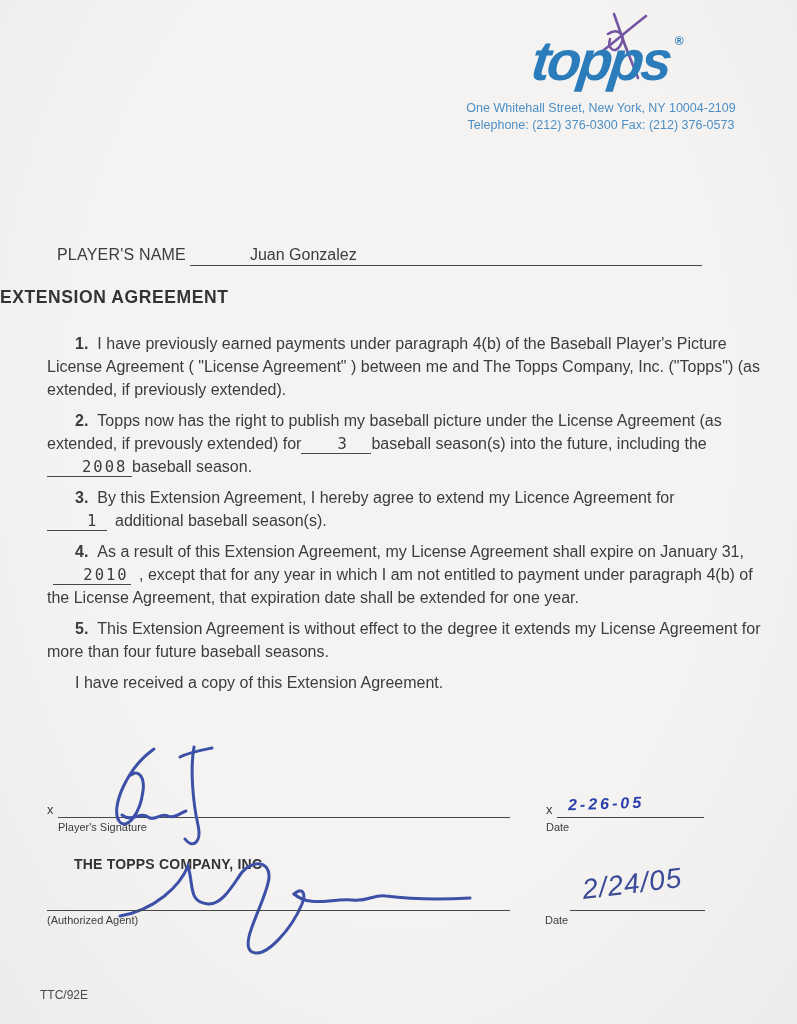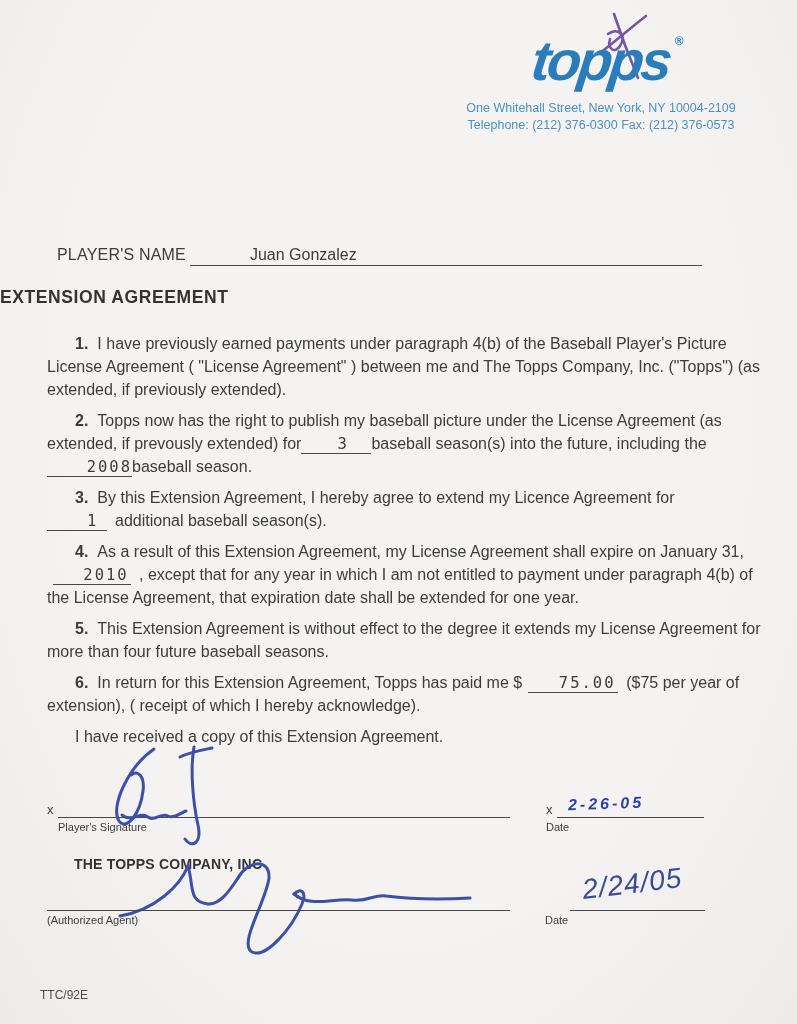--- a/index.html
+++ b/index.html
@@ -41,21 +41,21 @@
   .body-text{position:absolute;top:332px;left:47px;width:714px;font-size:16px;line-height:23px;color:#3c3c3c;}
   .body-text p{margin:0 0 8px 0;text-indent:28px;}
   .pnum{font-weight:bold;margin-right:9px;}
   .blank{
     display:inline-block;border-bottom:1.6px solid #474747;
     font-family:"DejaVu Sans Mono",monospace;font-size:15.5px;
     letter-spacing:2px;line-height:18px;vertical-align:baseline;
     color:#3c3c3c;
   }
   .b-seasons{width:62px;text-align:left;padding-left:8px;}
-  .b-year{width:78px;text-align:right;padding-left:7px;}
+  .b-year{width:78px;text-align:left;padding-left:7px;}
   .b-ext{width:48px;text-align:left;padding-left:12px;}
   .b-expiry{width:78px;text-align:center;margin-left:6px;}
   .b-amount{width:90px;text-align:center;margin-left:6px;}
   .after-blank{margin-left:8px;}
   .closing{margin-top:15px;}
   
   .sig-x{position:absolute;font-size:13px;color:#3c3c3c;}
   .sig-line{position:absolute;border-top:1.6px solid #474747;height:0;}
   .sig-label{position:absolute;font-size:11px;color:#3c3c3c;}
   .hand-date-1{
@@ -110,21 +110,20 @@
     <p><span class="pnum">1.</span><span>I have previously earned payments under paragraph 4(b) of the Baseball Player's Picture License Agreement ( "License Agreement" ) between me and The Topps Company, Inc. ("Topps") (as extended, if previously extended).</span></p>
 
     <p><span class="pnum">2.</span><span>Topps now has the right to publish my baseball picture under the License Agreement (as extended, if prevously extended) for</span><span class="blank b-seasons">3</span><span>baseball season(s) into the future, including the</span><span class="blank b-year">2008</span><span>baseball season.</span></p>
 
     <p><span class="pnum">3.</span><span>By this Extension Agreement, I hereby agree to extend my Licence Agreement for</span><br><span class="blank b-ext">1</span><span class="after-blank">additional baseball season(s).</span></p>
 
     <p><span class="pnum">4.</span><span>As a result of this Extension Agreement, my License Agreement shall expire on January 31,</span><span class="blank b-expiry">2010</span><span class="after-blank">, except that for any year in which I am not entitled to payment under paragraph 4(b) of the License Agreement, that expiration date shall be extended for one year.</span></p>
 
     <p><span class="pnum">5.</span><span>This Extension Agreement is without effect to the degree it extends my License Agreement for more than four future baseball seasons.</span></p>
 
-    <p><span class="pnum">6.</span><span>In return for this Extension Agreement, Topps has paid me $</span><span class="blank b-amount">75.00</span><span class="after-blank">($75 per year of extension), ( receipt of which I hereby acknowledge).</span></p>
 
     <p class="closing">I have received a copy of this Extension Agreement.</p>
   </div>
 
   <span class="sig-x" style="top:802px;left:47px;">x</span>
   <div class="sig-line" style="top:817px;left:58px;width:452px;"></div>
   <span class="sig-label" style="top:821px;left:58px;">Player's Signature</span>
 
   <svg class="sig-svg" style="top:745px;left:74px;" width="190" height="108" viewBox="0 0 190 108">
     <g fill="none" stroke="#3c50a8" stroke-width="3" stroke-linecap="round">

